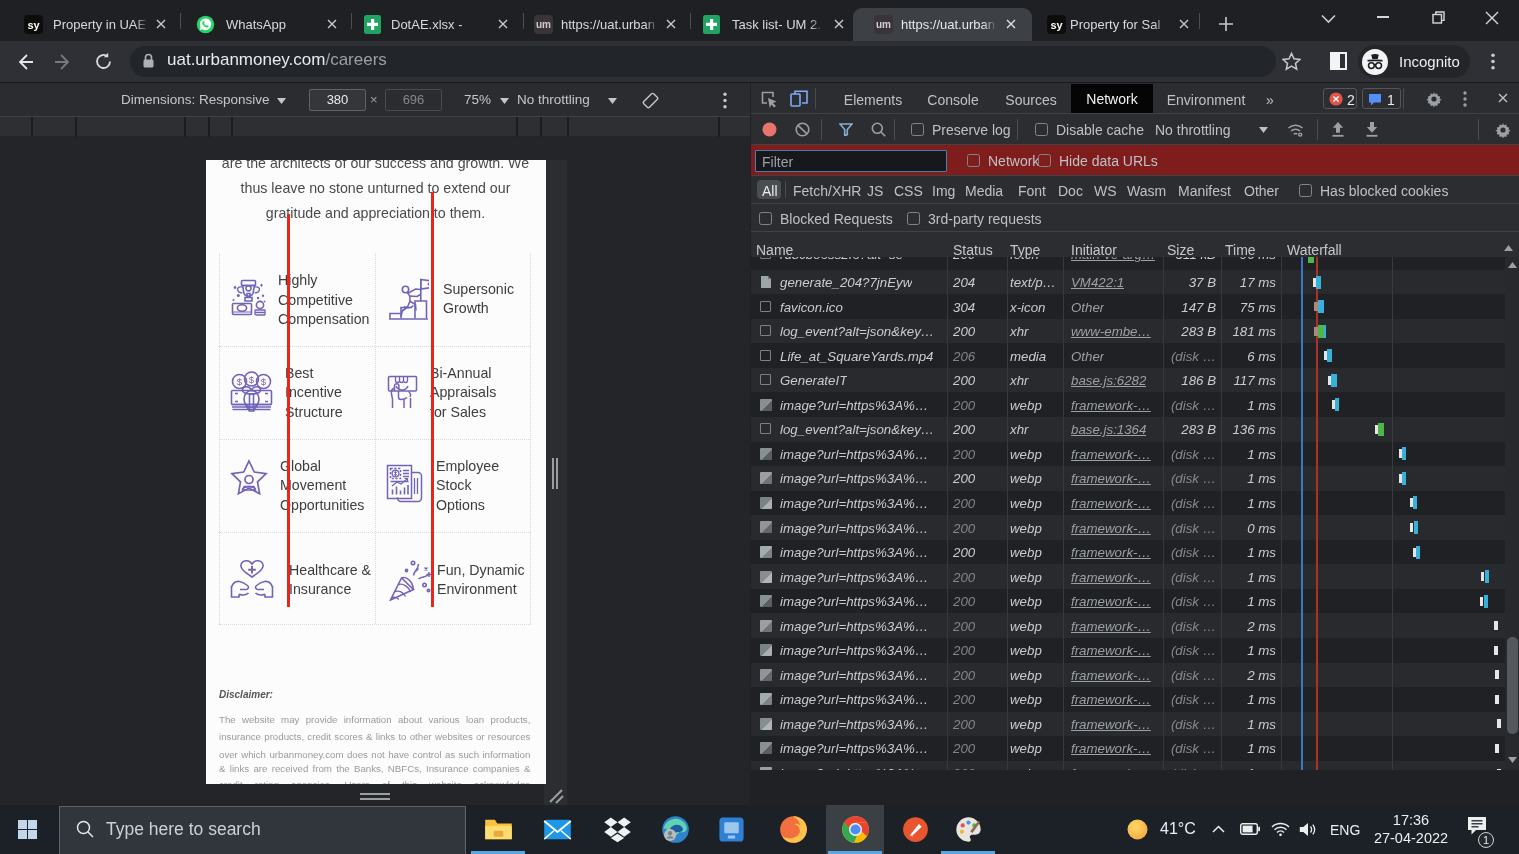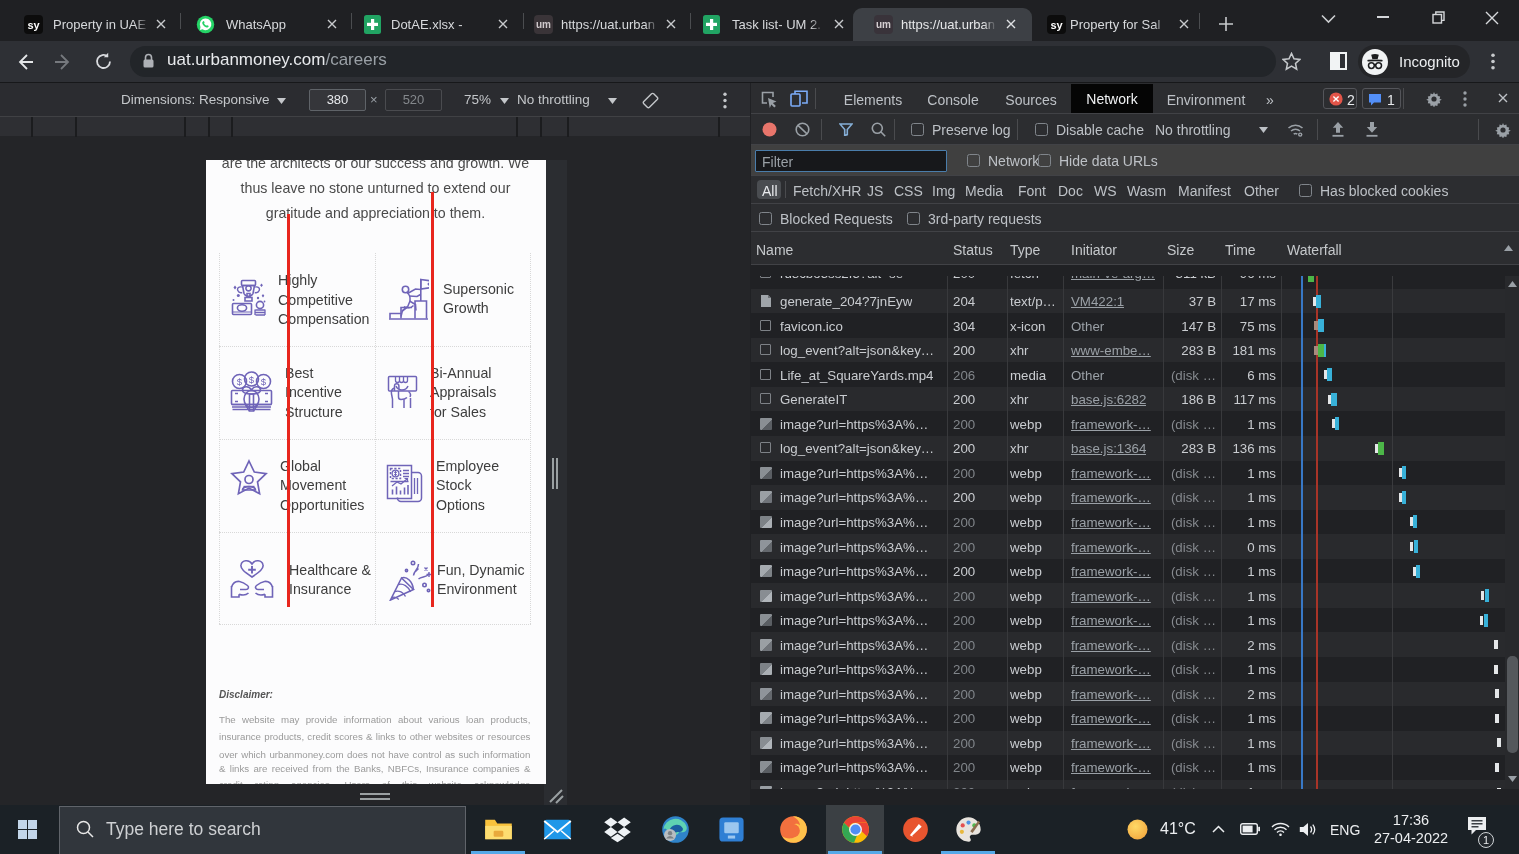--- a/index.html
+++ b/index.html
@@ -119,21 +119,21 @@
         <circle cx="2" cy="14.8" r="1.8" fill="#c8cacd"></circle>
       </svg>
 </div>
 <div class="ab" style="left:0;top:83px;width:750px;height:34px;background:#2b2c30;border-bottom:1px solid #404144;">
 <div class="tx" style="left:121px;top:9px;font-size:13.5px;color:#c4c7ca;">Dimensions: Responsive</div>
 <svg class="ab" style="left:277px;top:15px" width="9" height="6">
         <path d="M0 0 h9 l-4.5 6z" fill="#c4c7ca"></path>
       </svg>
 <div class="ab" style="left:309px;top:6px;width:57px;height:22px;background:#35363a;border:1px solid #5f6368;border-radius:2px;color:#e8eaed;font-size:13px;text-align:center;line-height:20px;">380</div>
 <div class="tx" style="left:370px;top:9px;font-size:13px;color:#9aa0a6;">×</div>
-<div class="ab" style="left:385px;top:6px;width:57px;height:22px;background:#2b2c30;border:1px solid #4a4b4f;border-radius:2px;color:#84888c;font-size:13px;text-align:center;line-height:20px;">520</div>
+<div class="ab" style="left:385px;top:6px;width:57px;height:22px;background:#2b2c30;border:1px solid #4a4b4f;border-radius:2px;color:#84888c;font-size:13px;text-align:center;line-height:20px;">696</div>
 <div class="tx" style="left:464px;top:9px;font-size:13.5px;color:#c4c7ca;">75%</div>
 <svg class="ab" style="left:500px;top:15px" width="9" height="6">
         <path d="M0 0 h9 l-4.5 6z" fill="#c4c7ca"></path>
       </svg>
 <div class="tx" style="left:517px;top:9px;font-size:13.5px;color:#c4c7ca;">No throttling</div>
 <svg class="ab" style="left:608px;top:15px" width="9" height="6">
         <path d="M0 0 h9 l-4.5 6z" fill="#c4c7ca"></path>
       </svg>
 <svg class="ab" style="left:642px;top:9px" width="17" height="17" viewBox="0 0 17 17">
         <g transform="rotate(45 8.5 8.5)">
@@ -434,21 +434,21 @@
 <svg class="ab" style="left:614px;top:7px" width="14" height="16">
           <path d="M7 11.8 l5.2-5.8 h-3.2 v-5 h-4 v5 H1.8z" fill="#9aa0a6"></path>
           <path d="M1.5 14.8 h11" stroke="#9aa0a6" stroke-width="1.8"></path>
         </svg>
 <div class="ab" style="left:727px;top:5px;width:1px;height:21px;background:#4a4b4e;"></div>
 <svg class="ab" style="left:744px;top:8px" width="16" height="16" viewBox="0 0 16 16">
           <path d="M8 1 l1 2.2 2.4-.6 .4 2.4 2.4.4-.6 2.4 2.2 1 -2.2 1 .6 2.4 -2.4.4 -.4 2.4 -2.4-.6 -1 2.2 -1-2.2 -2.4.6 -.4-2.4 -2.4-.4 .6-2.4 -2.2-1 2.2-1 -.6-2.4 2.4-.4 .4-2.4 2.4.6z" fill="#9aa0a6"></path>
           <circle cx="8" cy="8" r="2.6" fill="#2c2d30"></circle>
         </svg>
 </div>
-<div class="ab" style="left:0;top:62px;width:768px;height:31px;background:#404040;border-bottom:1px solid #414246;">
+<div class="ab" style="left:0;top:62px;width:768px;height:31px;background:#7f1d1d;border-bottom:1px solid #414246;">
 <div class="ab" style="left:4px;top:4.5px;width:192px;height:22px;background:#17181b;border:1px solid #4a7dab;border-radius:1px;"></div>
 <div class="tx" style="left:11px;top:9px;color:#9aa0a6;font-size:14px;">Filter</div>
 <div class="ab" style="left:216px;top:9px;width:12.5px;height:12.5px;border:1.6px solid #80858b;border-radius:2.5px;"></div>
         <div class="tx" style="left:237px;top:8px;font-size:14px;color:#bdc1c6;">Network</div>
 <div class="ab" style="left:287px;top:9px;width:12.5px;height:12.5px;border:1.6px solid #80858b;border-radius:2.5px;"></div>
         <div class="tx" style="left:308px;top:8px;font-size:14px;color:#bdc1c6;">Hide data URLs</div>
 </div>
 <div class="ab" style="left:0;top:93px;width:768px;height:28px;background:#2c2d30;border-bottom:1px solid #414246;">
 <div class="ab" style="left:6px;top:4px;width:24px;height:19px;background:#4a4d51;border-radius:4px;"></div>
 <div class="tx" style="left:11px;top:7px;color:#e8eaed;font-size:14px;">All</div>
@@ -478,21 +478,21 @@
 <div class="tx" style="left:202px;top:10px;font-size:14px;color:#c5c8cb;">Status</div>
 <div class="tx" style="left:259px;top:10px;font-size:14px;color:#c5c8cb;">Type</div>
 <div class="tx" style="left:320px;top:10px;font-size:14px;color:#c5c8cb;">Initiator</div>
 <div class="tx" style="left:416px;top:10px;font-size:14px;color:#c5c8cb;">Size</div>
 <div class="tx" style="left:474px;top:10px;font-size:14px;color:#c5c8cb;">Time</div>
 <div class="tx" style="left:536px;top:10px;font-size:14px;color:#c5c8cb;">Waterfall</div>
 <svg class="ab" style="left:753px;top:13px" width="9" height="6">
           <path d="M0 6 h9 l-4.5-6z" fill="#9aa0a6"></path>
         </svg>
 </div>
-<div class="ab" style="left:0;top:193px;width:768px;height:513px;overflow:hidden;">
+<div class="ab" style="left:0;top:174px;width:768px;height:513px;overflow:hidden;font-style:italic;">
 <div class="ab" style="left:0;top:0.0px;width:768px;height:12.7px;background:#202124;"></div>
 <div class="ab" style="left:9px;top:-8.575000000000001px;width:11px;height:11px;border:1.4px solid #7d8186;border-radius:1px;"></div>
 <div class="tx" style="left:29px;top:-9.6px;color:#c9ccd0;max-width:160px;overflow:hidden;">rd8cbo5ss2f5?alt=se</div>
 <div class="tx" style="left:202px;top:-9.6px;color:#c9ccd0;">200</div>
 <div class="tx" style="left:259px;top:-9.6px;color:#c9ccd0;">fetch</div>
 <div class="tx" style="left:320px;top:-9.6px;color:#9aa0a6;text-decoration:underline;max-width:88px;overflow:hidden;">main-ve-arg…</div>
 <div class="tx" style="right:303px;top:-9.6px;color:#c9ccd0;">311 kB</div>
 <div class="tx" style="right:243px;top:-9.6px;color:#c9ccd0;">96 ms</div>
 <div class="ab" style="left:0;top:12.7px;width:768px;height:24.6px;background:#292a2d;"></div>
 <svg class="ab" style="left:9px;top:17.975px" width="12" height="14">

